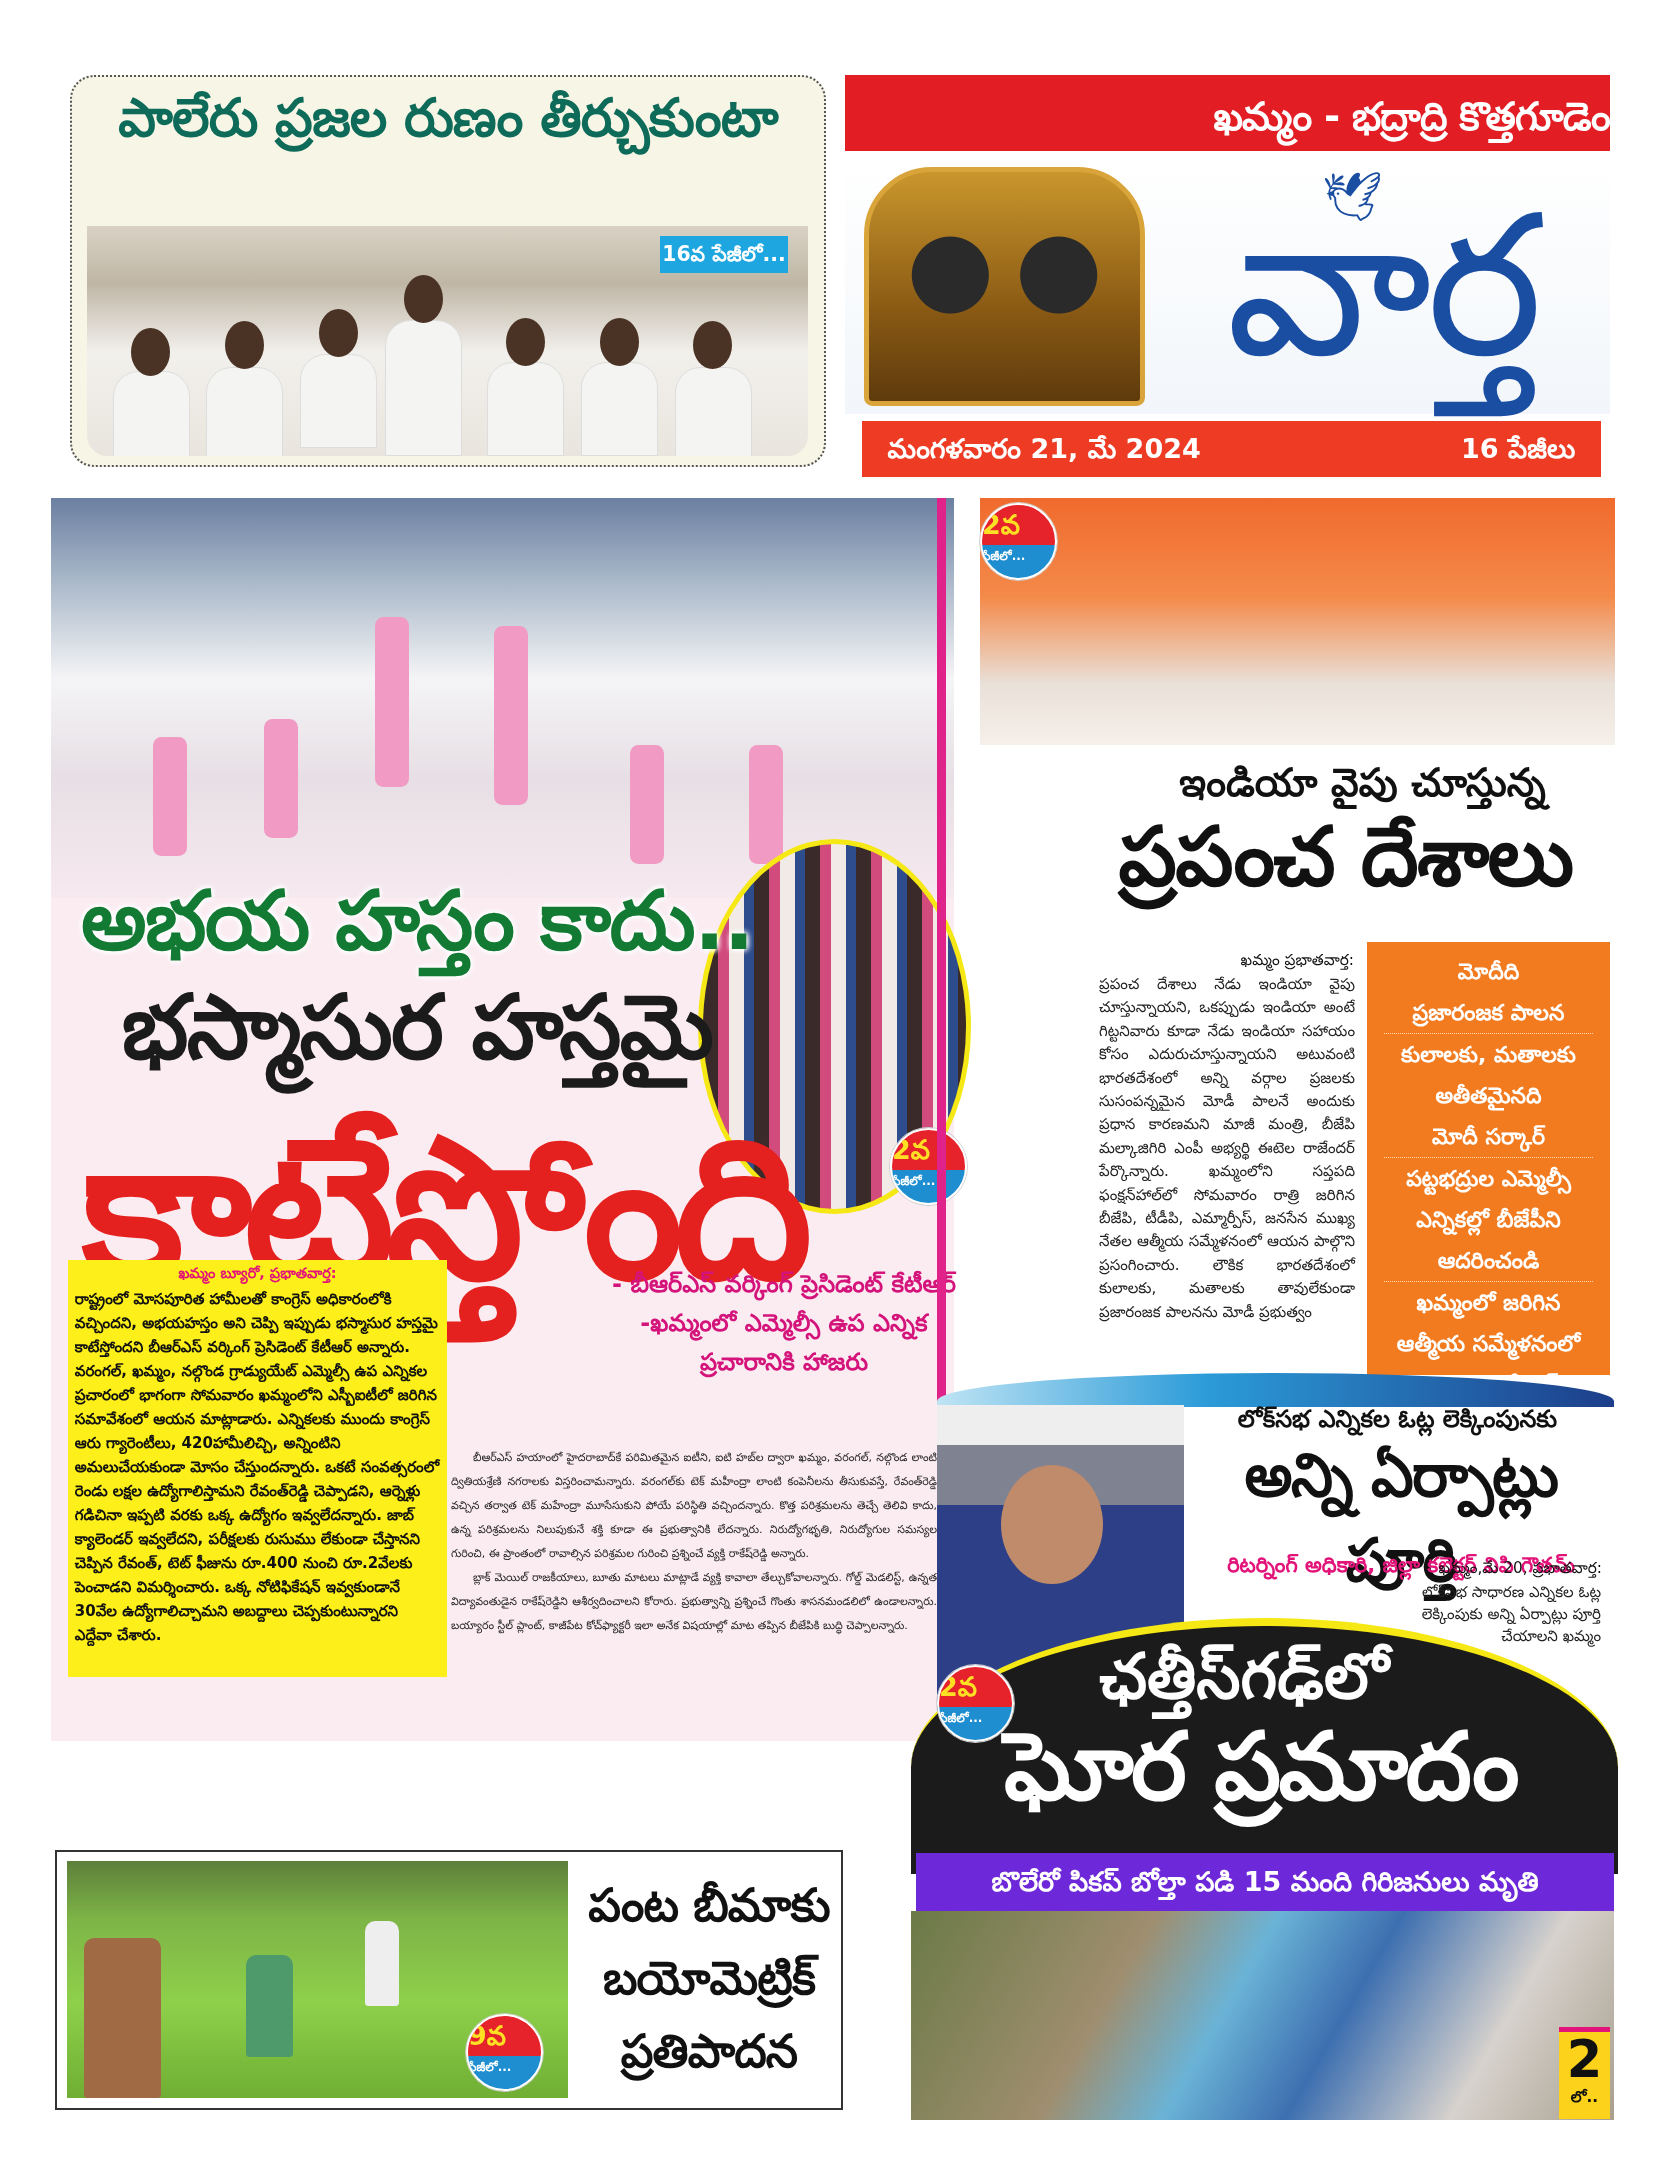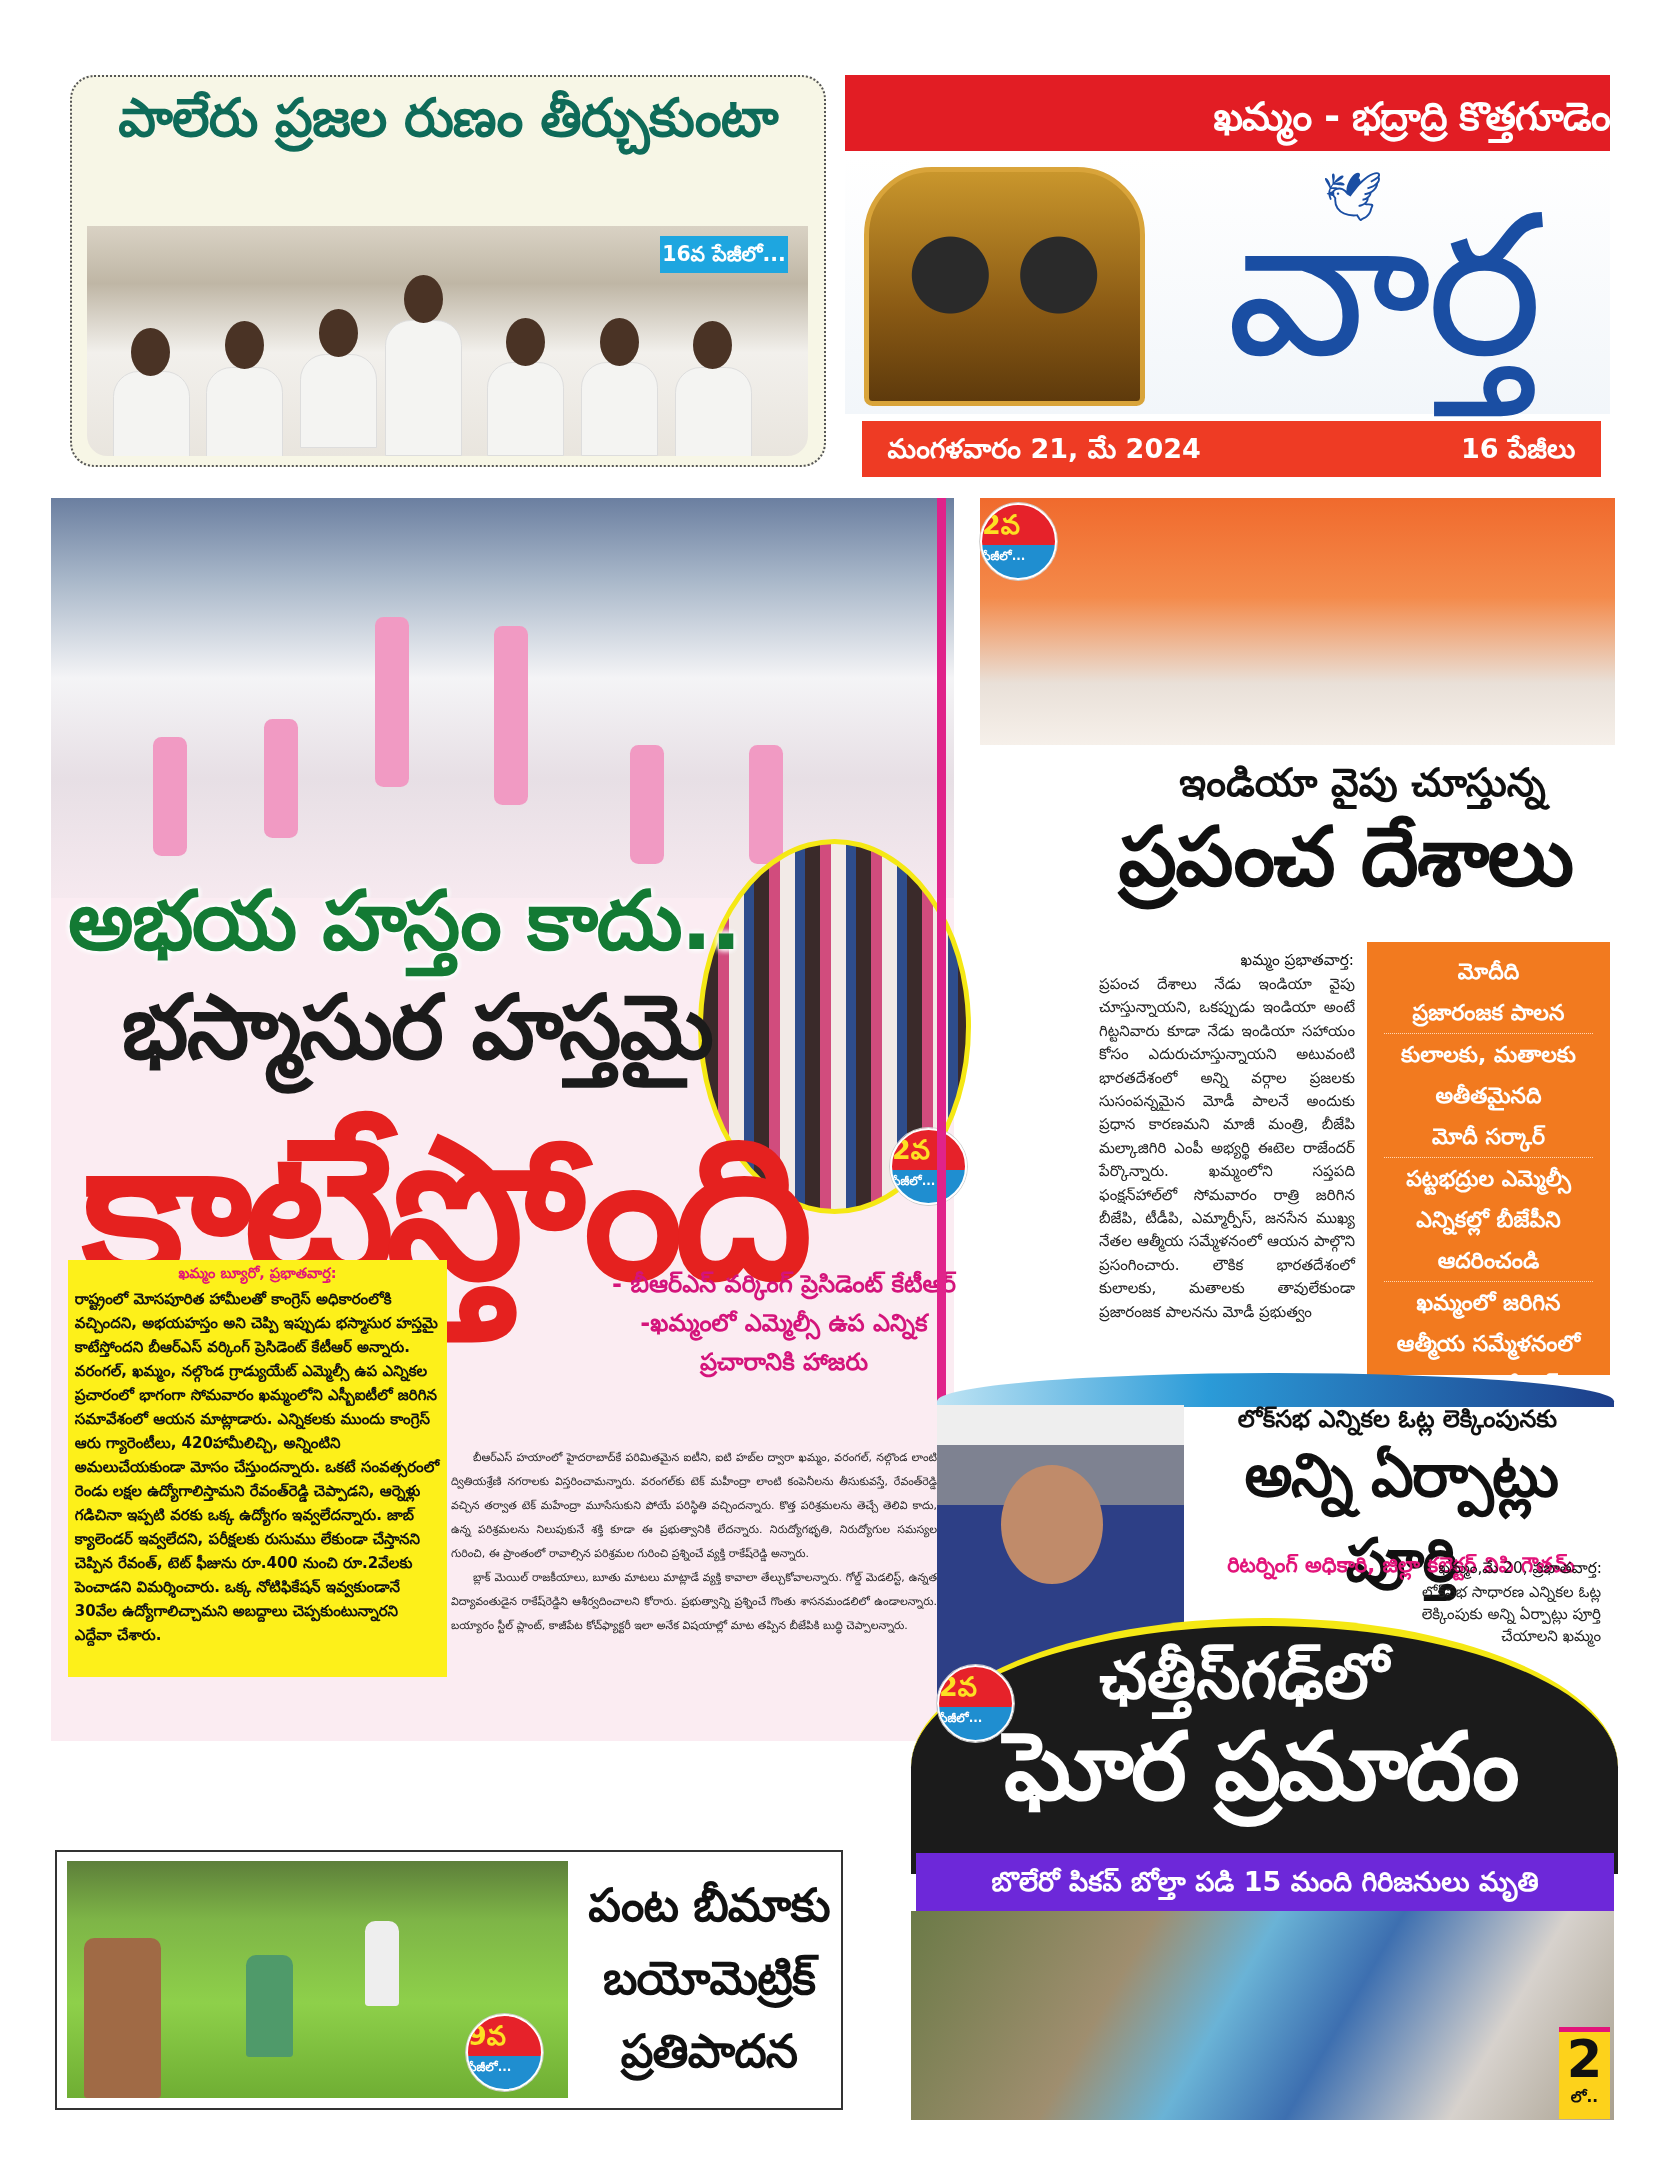--- a/index.html
+++ b/index.html
@@ -36,21 +36,21 @@
   #date-text { left: 25.6px; top: 12px; }
   #pages-text { right: 25.6px; top: 12px; }
 
   
   #lead { left: 51px; top: 498px; width: 903px; height: 1244px; }
   #lead-photo { left: 0; top: 0; width: 903px; height: 400px;
     background: linear-gradient(180deg,#6b7fa0 0%,#a7b6c8 20%,#f4f4f6 45%,#e7dfe5 70%,#f6e9ef 100%); overflow: hidden; }
   .pink-scarf { position: absolute; width: 34px; height: 119px; background: #f19ac3; border-radius: 8.5px; }
   #lead-bg { left: 0; top: 400px; width: 903px; height: 843px; background: #fbecf2; }
   #lead-border { left: 886px; top: 0; width: 8.5px; height: 1244px; background: #e0238a; }
-  #kicker { left: 17px; top: 375px; width: 698px; font-size: 82px; font-weight: bold; color: #137a34;
+  #kicker { left: 17px; top: 375px; width: 698px; text-align: center; font-size: 82px; font-weight: bold; color: #137a34;
     text-shadow: 0 0 6.8px #fff, 0 0 6.8px #fff, 0 0 6.8px #fff; letter-spacing: -1.7px; }
   #subhead { left: 17px; top: 477px; width: 698px; text-align: center; font-size: 89px; font-weight: bold; color: #1b1b1b; letter-spacing: -1.7px; }
   #mainhead { left: 8.5px; top: 613px; width: 767px; text-align: center; font-size: 196px; font-weight: bold; color: #e5211f; letter-spacing: -8.5px; line-height: 1; }
   #crowd-circle { left: 647px; top: 341px; width: 273px; height: 375px; border-radius: 50%; border: 5.1px solid #f5e814;
     background: repeating-linear-gradient(90deg,#3a2a2a 0 15.3px,#d14c7d 15.3px 25.6px,#f2eae7 25.6px 41px,#2e4d8c 41px 51px); }
   #quote { left: 554px; top: 767px; width: 358px; font-size: 24px; font-weight: bold; color: #d4147b; line-height: 39px; text-align: center; }
 
   #yellow-box { left: 17px; top: 762px; width: 379px; height: 417px; background: #fdf01a; padding: 5.1px 6.8px; }
   #yb-dateline { font-size: 14.5px; font-weight: bold; color: #e2147a; text-align: center; margin-bottom: 1.7px; }
   #yb-body { font-size: 15px; font-weight: bold; line-height: 24px; color: #111; }

